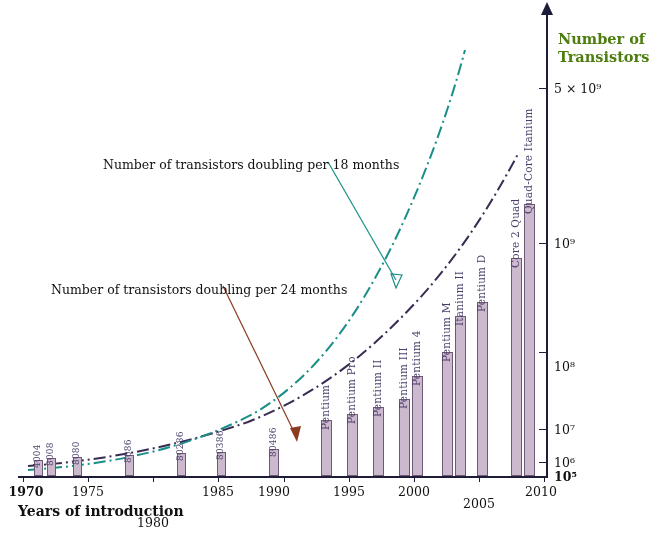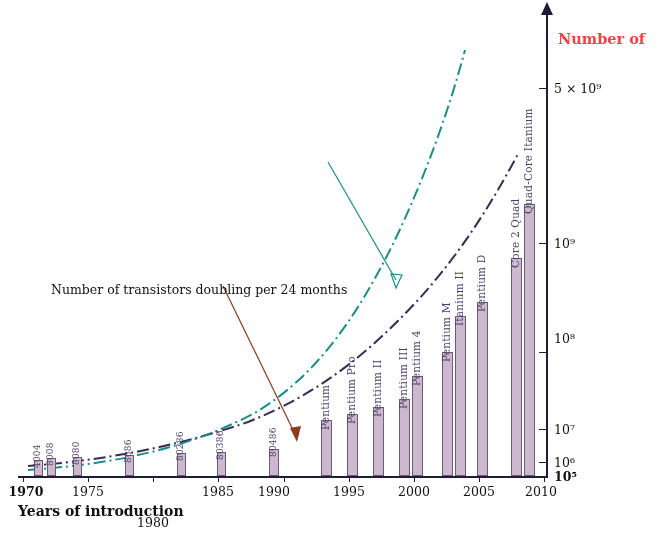--- a/index.html
+++ b/index.html
@@ -114,21 +114,21 @@
     font-weight: bold;
     color: #111;
     white-space: nowrap;
   }
   .axis-title-y {
     position: absolute;
     left: 558px;
     top: 30px;
     font-size: 14.5px;
     font-weight: bold;
-    color: #ef4444;
+    color: #4d7c0f;
     line-height: 1.25;
     white-space: nowrap;
   }
   
   .annot {
     position: absolute;
     font-size: 12.5px;
     color: #111;
     white-space: nowrap;
   }
@@ -181,20 +181,21 @@
 
     <svg class="overlay" viewBox="0 0 530 466" preserveAspectRatio="none">
       <path class="curve-24" d="M 10,452 C 90,446 160,432 230,408 C 300,380 350,340 400,286 C 440,242 470,196 500,140"></path>
       <path class="curve-18" d="M 10,456 C 95,450 165,436 235,400 C 300,362 340,300 375,230 C 405,168 430,100 447,36"></path>
       <path class="leader" d="M 310,148 L 378,266"></path>
       <polygon class="leader" points="378,274 373,260 384,261" fill="#1a8f88"></polygon>
       <path class="leader-brown" d="M 205,272 L 277,420"></path>
       <polygon points="279,428 272,414 283,412" fill="#8a3b20"></polygon>
     </svg>
 
+    <div class="annot annot-18">Number of transistors doubling per 18 months</div>
     <div class="annot annot-24">Number of transistors doubling per 24 months</div>
 
     <div class="bar" style="left:16px;  top:446px; width:9px;  height:16px;"></div>
     <div class="bar" style="left:29px;  top:444px; width:9px;  height:18px;"></div>
     <div class="bar" style="left:55px;  top:443px; width:9px;  height:19px;"></div>
     <div class="bar" style="left:107px; top:441px; width:9px;  height:21px;"></div>
     <div class="bar" style="left:159px; top:439px; width:9px;  height:23px;"></div>
     <div class="bar" style="left:199px; top:438px; width:9px;  height:24px;"></div>
     <div class="bar" style="left:251px; top:435px; width:10px; height:27px;"></div>
     <div class="bar" style="left:303px; top:406px; width:11px; height:56px;"></div>
@@ -240,37 +241,38 @@
     <div class="xtick" style="left:461px;"></div>
     <div class="xtick" style="left:526px;"></div>
 
     <div class="xtick-label" style="left:8px;font-weight:bold;">1970</div>
     <div class="xtick-label" style="left:70px;">1975</div>
     <div class="xtick-label" style="left:135px;margin-top:31px;">1980</div>
     <div class="xtick-label" style="left:200px;">1985</div>
     <div class="xtick-label" style="left:256px;">1990</div>
     <div class="xtick-label" style="left:331px;">1995</div>
     <div class="xtick-label" style="left:396px;">2000</div>
-    <div class="xtick-label" style="left:461px;">2005</div>
+    <div class="xtick-label" style="left:461px;margin-top:12px;">2005</div>
     <div class="xtick-label" style="left:523px;">2010</div>
 
     <div class="ytick" style="top:74px;"></div>
     <div class="ytick" style="top:229px;"></div>
     <div class="ytick" style="top:338px;"></div>
     <div class="ytick" style="top:415px;"></div>
     <div class="ytick" style="top:448px;"></div>
     <div class="ytick" style="top:462px;"></div>
 
     <div class="ytick-label" style="top:74px;">5 × 10⁹</div>
     <div class="ytick-label" style="top:229px;">10⁹</div>
-    <div class="ytick-label" style="top:324px;">10⁸</div>
+    <div class="ytick-label" style="top:352px;">10⁸</div>
     <div class="ytick-label" style="top:415px;">10⁷</div>
     <div class="ytick-label" style="top:448px;">10⁶</div>
     <div class="ytick-label" style="top:462px;font-weight:bold;">10⁵</div>
 
   </div>
 
   <div class="axis-title-x">Years of introduction</div>
   <div class="axis-title-y">
     <div>Number of</div>
+    <div>Transistors</div>
   </div>
 
 </div>
 
 </body></html>

